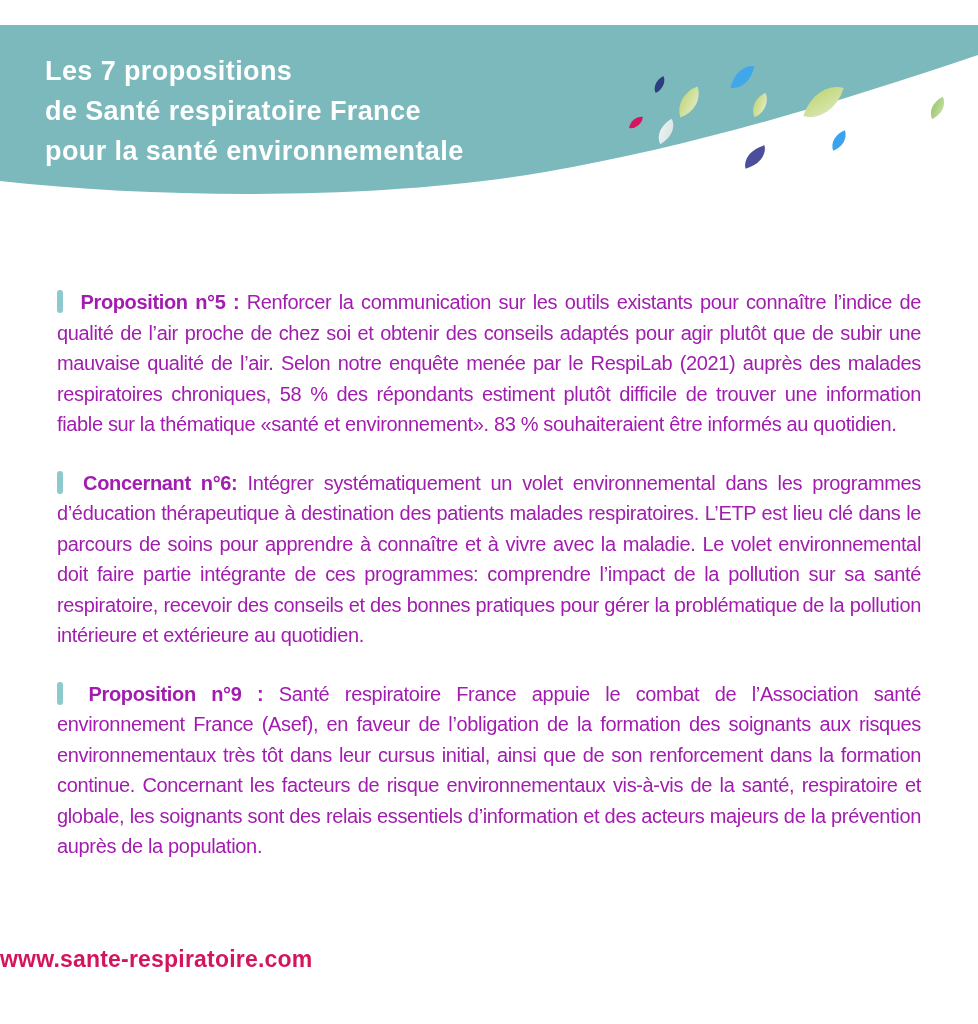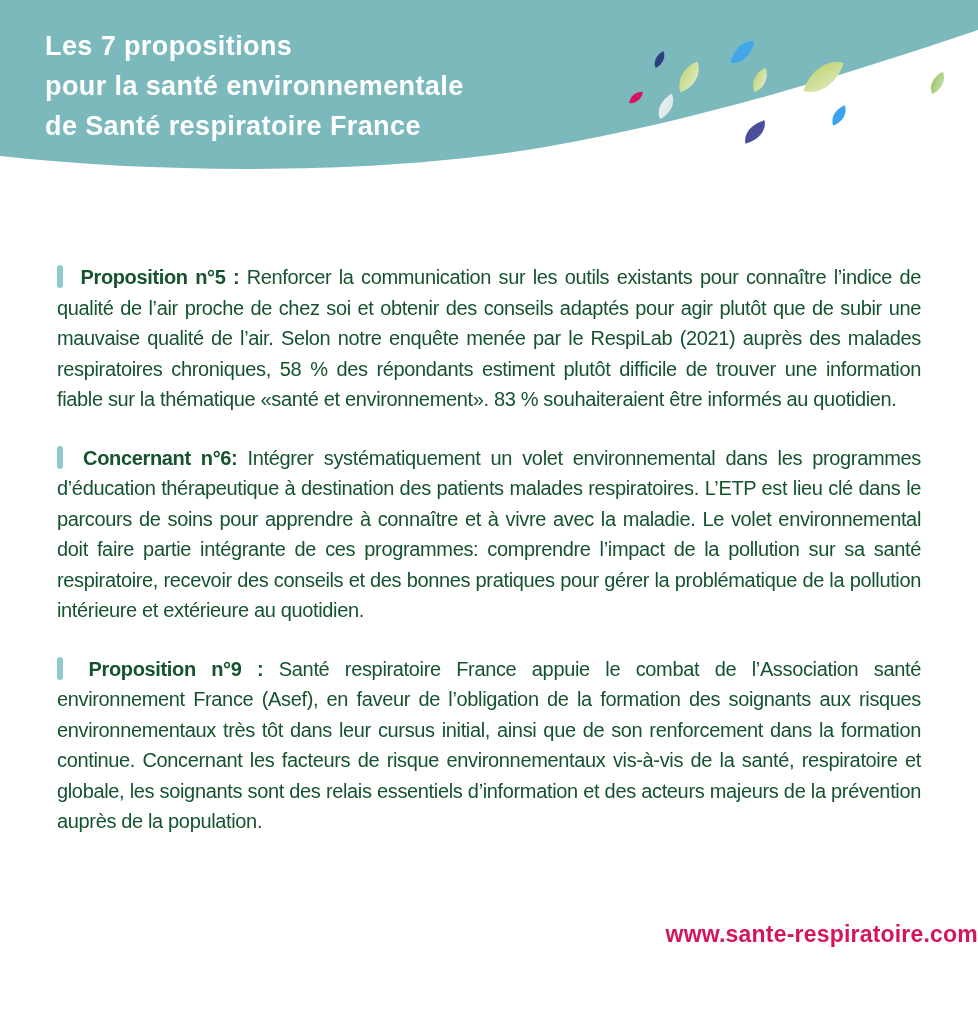--- a/index.html
+++ b/index.html
@@ -3,21 +3,21 @@
 <meta charset="utf-8">
 <style>
   html,body { margin:0; padding:0; }
   body {
     width: 978px; height: 1024px;
     background: #ffffff;
     font-family: "Liberation Sans", sans-serif;
     position: relative;
     overflow: hidden;
   }
-  .page { position:absolute; inset:0; }
+  .page { position:absolute; inset:0;margin-top:25px; }
 
   
   .header { position:absolute; top:0; left:0; width:978px; height:185px; }
   .header svg { position:absolute; top:0; left:0; display:block; }
   .title {
     position:absolute; left:45px; top:26px;
     color:#ffffff;
     font-size:27px; line-height:40px; font-weight:600;
     letter-spacing:0.4px;
   }
@@ -34,63 +34,63 @@
   .leaf-5  { left:808px; top:58px;  width:31px; height:38px; transform:rotate(16deg);  }
   .leaf-6  { left:630px; top:91px;  width:12px; height:13px; transform:rotate(8deg);   }
   .leaf-7  { left:655px; top:98px;  width:22px; height:17px; transform:rotate(-28deg); }
   .leaf-8  { left:830px; top:108px; width:18px; height:15px; transform:rotate(-20deg); }
   .leaf-9  { left:743px; top:123px; width:24px; height:18px; transform:rotate(-14deg); }
   .leaf-10 { left:928px; top:75px;  width:19px; height:16px; transform:rotate(-24deg); }
 
   
   .content {
     position:absolute; left:57px; top:262px; width:864px;
-    color:#14532d;
+    color:#a21caf;
     font-size:20px; line-height:30.5px;
     letter-spacing:-0.35px;
     text-align:justify;
   }
   .prop { margin:0 0 28px 0; }
   .prop:last-child { margin-bottom:0; }
   .prop .bar {
     display:inline-block;
     width:6px; height:23px;
     border-radius:3px;
     background:#8ec9cd;
     vertical-align:-4px;
     margin-right:10px;
   }
   .prop strong { font-weight:700; }
 
   
   .footer {
     position:absolute; left:0; top:921px; width:978px;
-    text-align:right;
+    text-align:left;
   }
   .footer a {
     color:#d4155e;
     font-size:23px; font-weight:700;
     letter-spacing:0.2px;
     text-decoration:none;
   }
 </style>
 </head>
 <body>
 
 <div class="page">
 
   <div class="header">
     <svg width="978" height="185" viewBox="0 0 978 185" preserveAspectRatio="none">
       <path d="M0 0 H978 V30 C830 80 690 122 545 147 C390 174 170 175 0 156 Z" fill="#7cb9bd"></path>
     </svg>
 
     <div class="title">
       <div>Les 7 propositions</div>
+      <div>de Santé respiratoire France</div>
       <div>pour la santé environnementale</div>
-      <div>de Santé respiratoire France</div>
     </div>
 
     <div>
       <span class="leaf leaf-1" style="background: linear-gradient(135deg, rgb(44, 62, 125), rgb(44, 62, 125));"></span>
       <span class="leaf leaf-2" style="background: linear-gradient(135deg, rgb(65, 167, 234), rgb(65, 167, 234));"></span>
       <span class="leaf leaf-3" style="background: linear-gradient(135deg, rgb(182, 205, 88), rgb(238, 244, 226));"></span>
       <span class="leaf leaf-4" style="background: linear-gradient(135deg, rgb(179, 203, 82), rgb(242, 246, 232));"></span>
       <span class="leaf leaf-5" style="background: linear-gradient(135deg, rgb(185, 207, 92), rgb(226, 238, 208));"></span>
       <span class="leaf leaf-6" style="background: linear-gradient(135deg, rgb(214, 20, 95), rgb(214, 20, 95));"></span>
       <span class="leaf leaf-7" style="background: linear-gradient(135deg, rgb(244, 248, 247), rgb(207, 224, 222));"></span>

